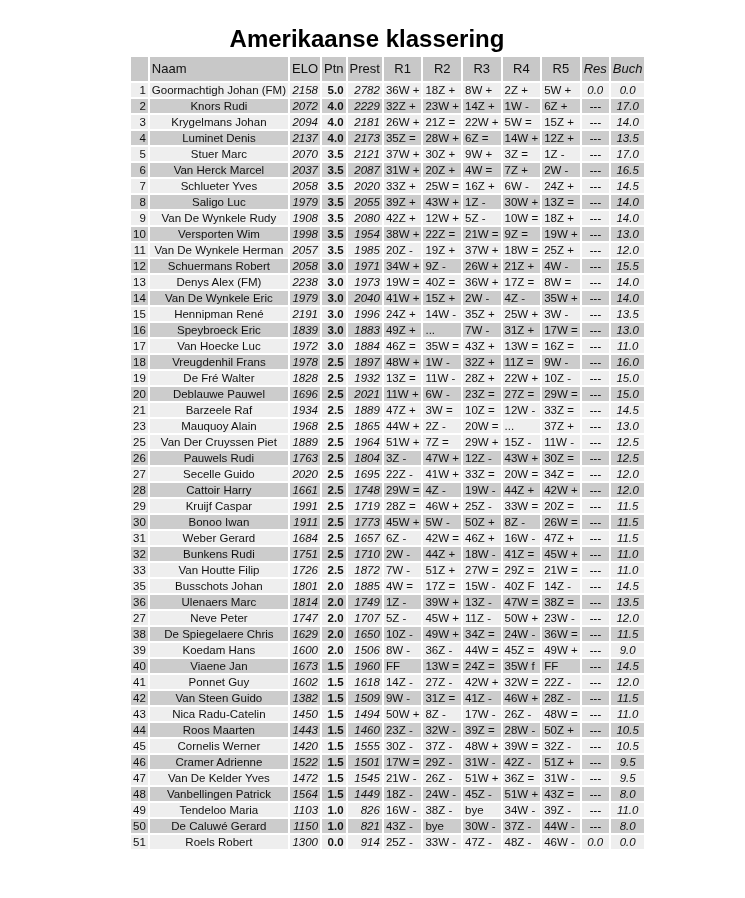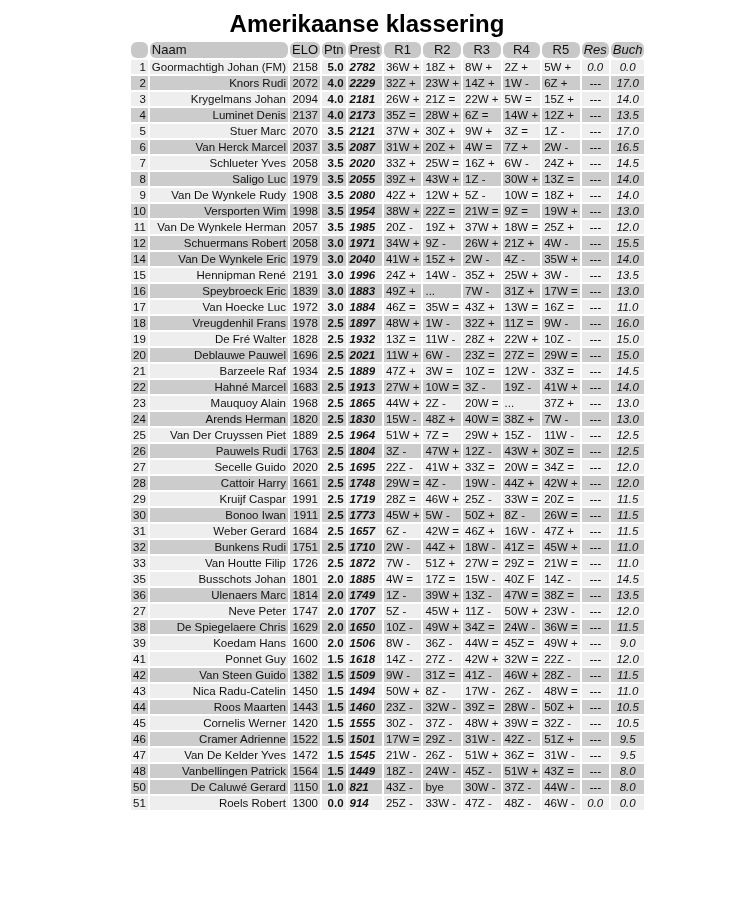--- a/index.html
+++ b/index.html
@@ -10,21 +10,21 @@
       height: 898px;
       overflow: hidden;
     }
     body {
       font-family: "Liberation Sans", sans-serif;
       color: #111111;
     }
     .wrap {
       position: absolute;
       left: 131px;
-      top: 8px;
+      top: 23px;
       width: 472px;
     }
     h1 {
       margin: 0;
       padding: 0;
       text-align: center;
       font-size: 24px;
       font-weight: bold;
       line-height: 32px;
       color: #000000;
@@ -40,34 +40,33 @@
     th, td {
       padding: 0 2px;
       height: 14px;
       line-height: 14px;
       white-space: nowrap;
     }
     th {
       background: #c8c8c8;
       font-weight: normal;
       font-size: 13px;
-      height: 16px;
+      height: 24px;
       line-height: 16px;
       text-align: center;
-      border-radius: 6px;
     }
     th.naam { text-align: left; }
     th.ital { font-style: italic; margin-top: 44px; }
     tr.dark td { background: #cccccc; }
     tr.light td { background: #eeeeee; }
     td.rank { text-align: right; width: 10px; }
-    td.name { text-align: right; width: 122px; }
-    td.elo { text-align: right; width: 24px; }
+    td.name { text-align: center; width: 122px; }
+    td.elo { text-align: right; width: 24px; font-style: italic; }
     td.ptn { text-align: right; width: 18px; font-weight: bold; }
-    td.prest { text-align: left; font-style: italic; width: 30px; font-weight: bold; }
+    td.prest { text-align: right; font-style: italic; width: 30px; }
     td.rd { text-align: left; width: 32px; }
     td.res { text-align: center; font-style: italic; width: 26px; }
     td.buch { text-align: center; font-style: italic; width: 30px; }
     th.c-rank { width: 10px; }
   </style>
 </head>
 <body>
 
 <div class="wrap">
   <h1>Amerikaanse klassering</h1>
@@ -250,20 +249,34 @@
           <td class="ptn">3.0</td>
           <td class="prest">1971</td>
           <td class="rd">34W +</td>
           <td class="rd">9Z -</td>
           <td class="rd">26W +</td>
           <td class="rd">21Z +</td>
           <td class="rd">4W -</td>
           <td class="res">---</td>
           <td class="buch">15.5</td>
         </tr>
+        <tr class="light">
+          <td class="rank">13</td>
+          <td class="name">Denys Alex (FM)</td>
+          <td class="elo">2238</td>
+          <td class="ptn">3.0</td>
+          <td class="prest">1973</td>
+          <td class="rd">19W =</td>
+          <td class="rd">40Z =</td>
+          <td class="rd">36W +</td>
+          <td class="rd">17Z =</td>
+          <td class="rd">8W =</td>
+          <td class="res">---</td>
+          <td class="buch">14.0</td>
+        </tr>
         <tr class="dark">
           <td class="rank">14</td>
           <td class="name">Van De Wynkele Eric</td>
           <td class="elo">1979</td>
           <td class="ptn">3.0</td>
           <td class="prest">2040</td>
           <td class="rd">41W +</td>
           <td class="rd">15Z +</td>
           <td class="rd">2W -</td>
           <td class="rd">4Z -</td>
@@ -362,59 +375,31 @@
           <td class="ptn">2.5</td>
           <td class="prest">1889</td>
           <td class="rd">47Z +</td>
           <td class="rd">3W =</td>
           <td class="rd">10Z =</td>
           <td class="rd">12W -</td>
           <td class="rd">33Z =</td>
           <td class="res">---</td>
           <td class="buch">14.5</td>
         </tr>
-        <tr class="dark">
-          <td class="rank">22</td>
-          <td class="name">Hahné Marcel</td>
-          <td class="elo">1683</td>
-          <td class="ptn">2.5</td>
-          <td class="prest">1913</td>
-          <td class="rd">27W +</td>
-          <td class="rd">10W =</td>
-          <td class="rd">3Z -</td>
-          <td class="rd">19Z -</td>
-          <td class="rd">41W +</td>
-          <td class="res">---</td>
-          <td class="buch">14.0</td>
-        </tr>
         <tr class="light">
           <td class="rank">23</td>
           <td class="name">Mauquoy Alain</td>
           <td class="elo">1968</td>
           <td class="ptn">2.5</td>
           <td class="prest">1865</td>
           <td class="rd">44W +</td>
           <td class="rd">2Z -</td>
           <td class="rd">20W =</td>
           <td class="rd">...</td>
           <td class="rd">37Z +</td>
-          <td class="res">---</td>
-          <td class="buch">13.0</td>
-        </tr>
-        <tr class="dark">
-          <td class="rank">24</td>
-          <td class="name">Arends Herman</td>
-          <td class="elo">1820</td>
-          <td class="ptn">2.5</td>
-          <td class="prest">1830</td>
-          <td class="rd">15W -</td>
-          <td class="rd">48Z +</td>
-          <td class="rd">40W =</td>
-          <td class="rd">38Z +</td>
-          <td class="rd">7W -</td>
           <td class="res">---</td>
           <td class="buch">13.0</td>
         </tr>
         <tr class="light">
           <td class="rank">25</td>
           <td class="name">Van Der Cruyssen Piet</td>
           <td class="elo">1889</td>
           <td class="ptn">2.5</td>
           <td class="prest">1964</td>
           <td class="rd">51W +</td>
@@ -600,20 +585,34 @@
           <td class="ptn">2.0</td>
           <td class="prest">1506</td>
           <td class="rd">8W -</td>
           <td class="rd">36Z -</td>
           <td class="rd">44W =</td>
           <td class="rd">45Z =</td>
           <td class="rd">49W +</td>
           <td class="res">---</td>
           <td class="buch">9.0</td>
         </tr>
+        <tr class="dark">
+          <td class="rank">40</td>
+          <td class="name">Viaene Jan</td>
+          <td class="elo">1673</td>
+          <td class="ptn">1.5</td>
+          <td class="prest">1960</td>
+          <td class="rd">FF</td>
+          <td class="rd">13W =</td>
+          <td class="rd">24Z =</td>
+          <td class="rd">35W f</td>
+          <td class="rd">FF</td>
+          <td class="res">---</td>
+          <td class="buch">14.5</td>
+        </tr>
         <tr class="light">
           <td class="rank">41</td>
           <td class="name">Ponnet Guy</td>
           <td class="elo">1602</td>
           <td class="ptn">1.5</td>
           <td class="prest">1618</td>
           <td class="rd">14Z -</td>
           <td class="rd">27Z -</td>
           <td class="rd">42W +</td>
           <td class="rd">32W =</td>
@@ -711,20 +710,34 @@
           <td class="elo">1564</td>
           <td class="ptn">1.5</td>
           <td class="prest">1449</td>
           <td class="rd">18Z -</td>
           <td class="rd">24W -</td>
           <td class="rd">45Z -</td>
           <td class="rd">51W +</td>
           <td class="rd">43Z =</td>
           <td class="res">---</td>
           <td class="buch">8.0</td>
+        </tr>
+        <tr class="light">
+          <td class="rank">49</td>
+          <td class="name">Tendeloo Maria</td>
+          <td class="elo">1103</td>
+          <td class="ptn">1.0</td>
+          <td class="prest">826</td>
+          <td class="rd">16W -</td>
+          <td class="rd">38Z -</td>
+          <td class="rd">bye</td>
+          <td class="rd">34W -</td>
+          <td class="rd">39Z -</td>
+          <td class="res">---</td>
+          <td class="buch">11.0</td>
         </tr>
         <tr class="dark">
           <td class="rank">50</td>
           <td class="name">De Caluwé Gerard</td>
           <td class="elo">1150</td>
           <td class="ptn">1.0</td>
           <td class="prest">821</td>
           <td class="rd">43Z -</td>
           <td class="rd">bye</td>
           <td class="rd">30W -</td>

